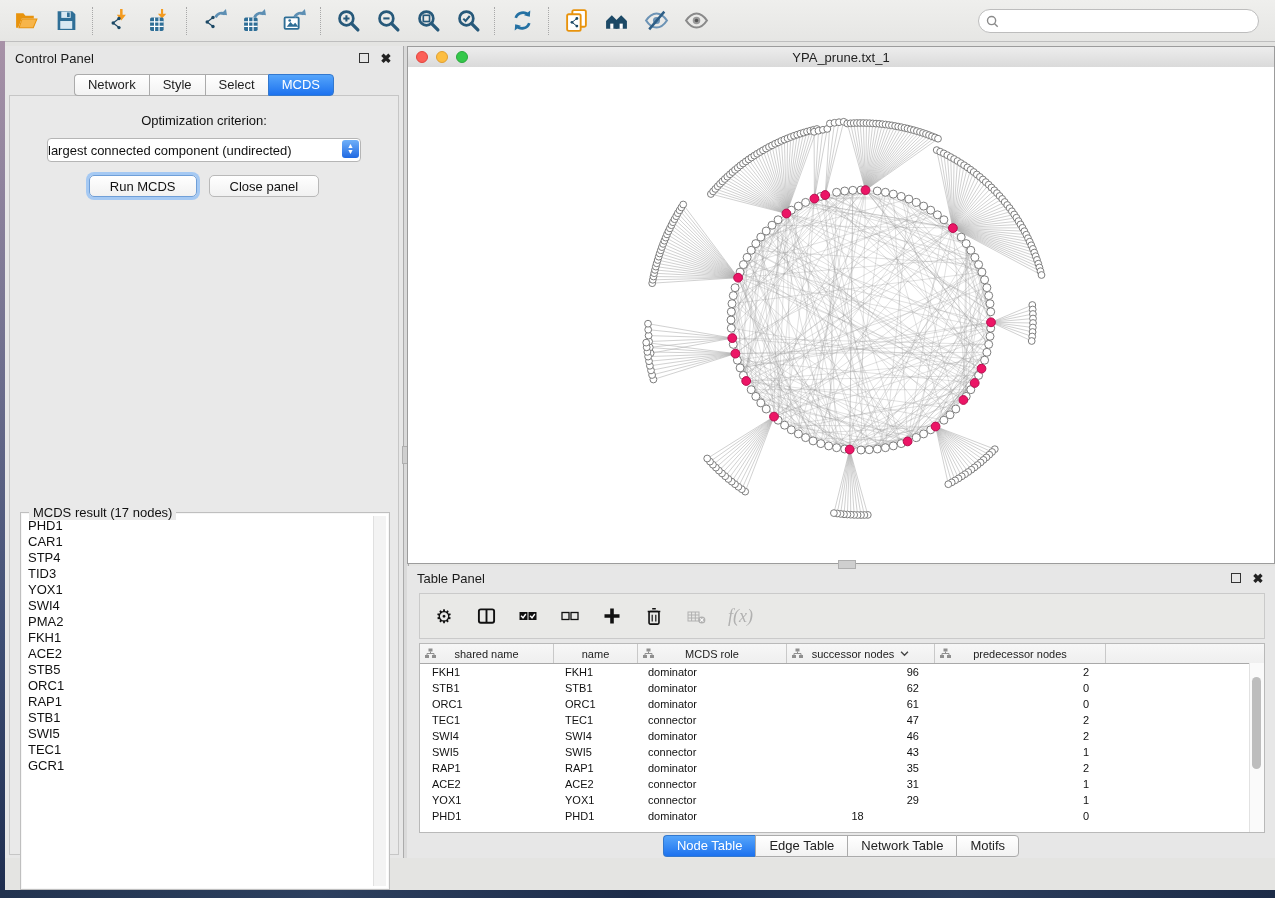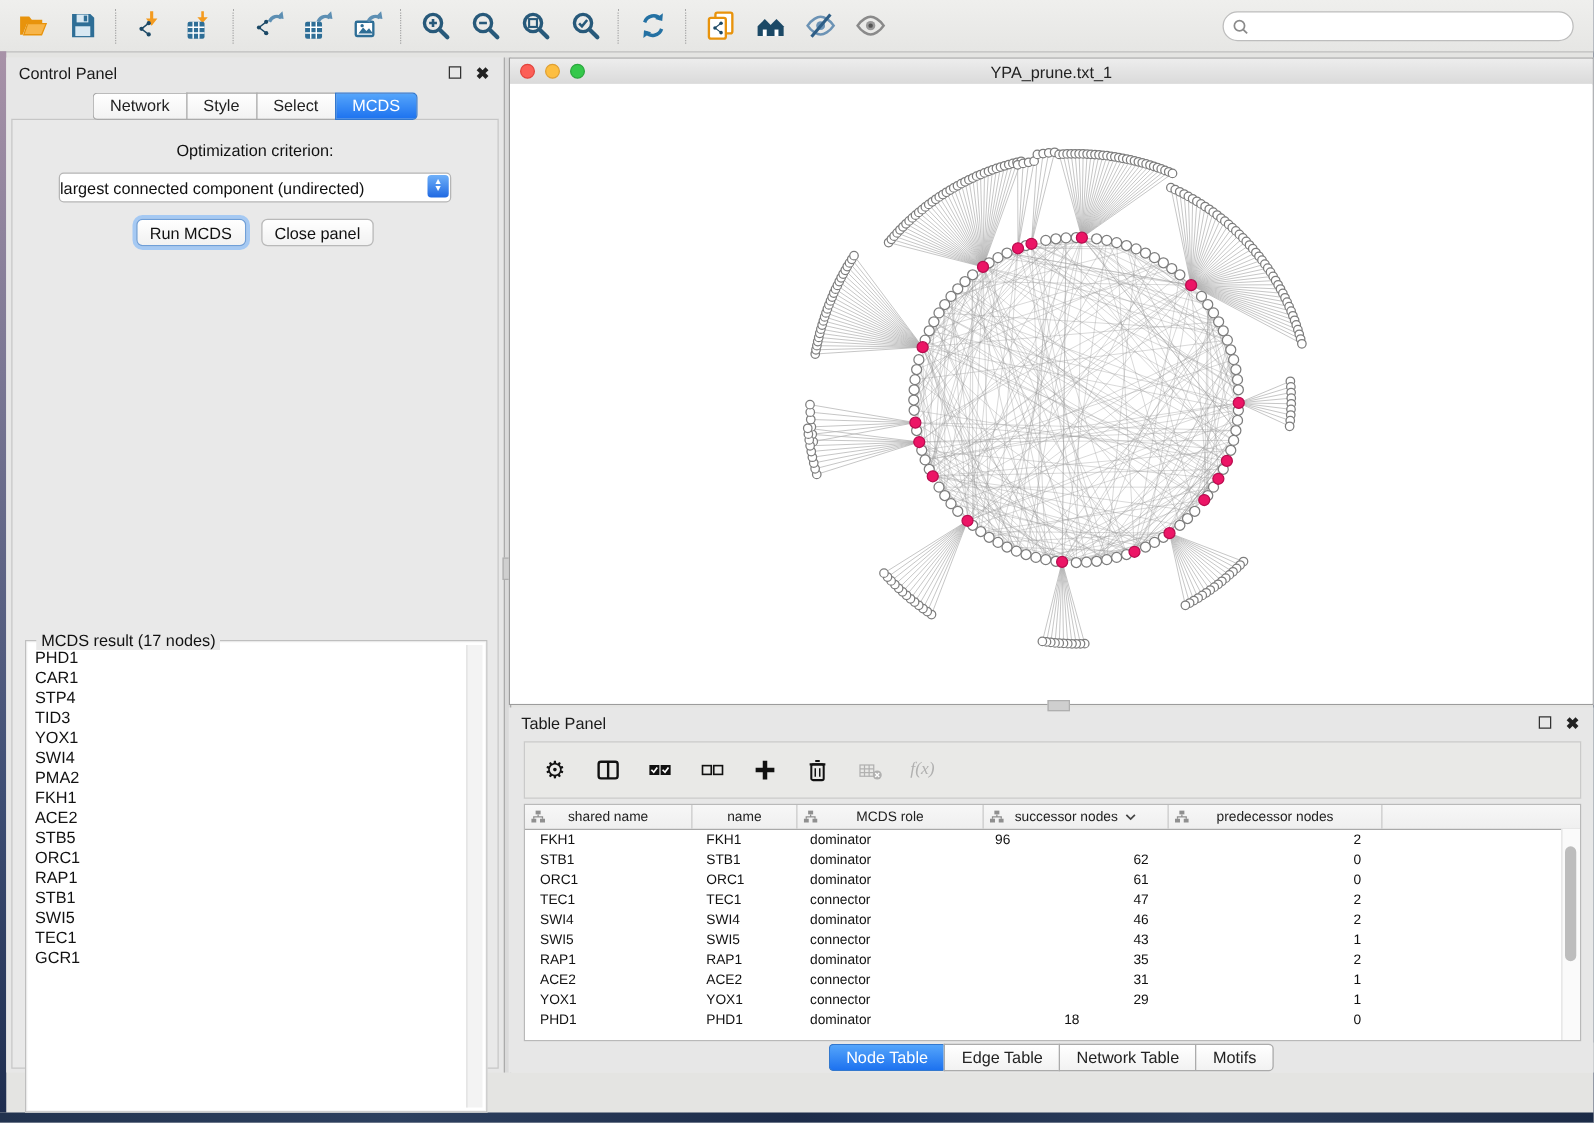--- a/index.html
+++ b/index.html
@@ -33,21 +33,21 @@
   .seg-tab:last-child{border-right:1px solid #ABABAB;border-radius:0 4px 4px 0;}
   .seg-tab.active{background:linear-gradient(#55A5FB,#1D72EF);color:#fff;border-color:#3378CE;}
   .cp-content{position:absolute;left:4px;top:49px;width:388px;height:758px;background:#E9E9E9;border:1px solid #C6C6C6;}
   .opt-label{margin-top:17px;text-align:center;font-size:13px;color:#111;}
   .dropdown{position:relative;margin:10px auto 0;width:312px;height:22px;background:#fff;border:1px solid #B5B5B5;
             border-radius:4px;display:flex;align-items:center;font-size:13px;padding-left:0;color:#111;}
   .dd-step{position:absolute;right:1px;top:1px;width:17px;height:18px;border-radius:3px;
            background:linear-gradient(#6FB0F9,#2069E2);display:flex;flex-direction:column;align-items:center;justify-content:center;}
   .dd-step span{color:#fff;font-size:7px;line-height:6px;}
   .btn-row{margin-top:13px;display:flex;justify-content:center;gap:12px;}
-  .mac-btn{height:22px;padding:0 10px;font-size:13px;background:linear-gradient(#FFFFFF,#F1F1F1);
+  .mac-btn{height:22px;padding:0 20px;font-size:13px;background:linear-gradient(#FFFFFF,#F1F1F1);
            border:1px solid #B9B9B9;border-radius:5px;color:#111;}
   .mac-btn.focused{box-shadow:0 0 0 3px #A5C9F3;border-color:#6F9FD8;}
   .result-group{position:absolute;left:10px;top:416px;width:368px;height:376px;background:#fff;
                 border:1px solid #BFBFBF;box-shadow:inset 0 0 0 1px #F6F6F6;}
   .result-legend{position:absolute;left:8px;top:-8px;background:#E9E9E9;padding:0 4px;font-size:13px;color:#111;}
   .result-list{position:absolute;left:4px;top:5px;right:18px;bottom:4px;overflow:hidden;font-size:13px;line-height:16px;color:#111;}
   .result-list div{padding-left:3px;}
   .result-scroll{position:absolute;right:3px;top:3px;width:12px;bottom:3px;background:#F3F3F3;border-left:1px solid #E0E0E0;}
   
   .v-split{position:absolute;left:403px;top:46px;width:4px;height:812px;background:#DADADA;border-left:1px solid #ABABAB;border-right:1px solid #ABABAB;}
@@ -62,21 +62,21 @@
   .tl.red{background:#FC5F57;border:1px solid #E2443D;box-sizing:border-box;}
   .tl.yellow{background:#FDBE41;border:1px solid #E0A032;box-sizing:border-box;}
   .tl.green{background:#34C84A;border:1px solid #2AA73D;box-sizing:border-box;}
   .net-title{position:absolute;left:0;right:0;text-align:center;font-size:13px;color:#222;}
   .net-canvas{position:absolute;left:0;top:20px;width:866px;height:496px;background:#fff;overflow:hidden;}
   
   .table-panel{position:absolute;left:407px;top:566px;width:868px;height:292px;background:#E7E7E7;}
   .tp-toolbar{position:absolute;left:12px;top:27px;right:10px;height:44px;background:#E9E9E7;border:1px solid #CACACA;
               display:flex;align-items:center;padding-left:14px;gap:22px;}
   .tp-ic{display:flex;align-items:center;justify-content:center;min-width:20px;height:22px;}
-  .fx{font-family:"Liberation Serif",serif;font-style:italic;font-size:14px;color:#ABABAB;}
+  .fx{font-family:"Liberation Serif",serif;font-style:italic;font-size:18px;color:#ABABAB;}
   .gear{font-size:19px;color:#111;line-height:1;}
   .tbl-wrap{position:absolute;left:12px;top:77px;right:10px;height:188px;background:#fff;border:1px solid #B9B9B9;overflow:hidden;}
   .tbl-head{display:flex;height:19px;background:linear-gradient(#F7F7F7,#EFEFEF);border-bottom:1px solid #A9A9A9;}
   .th{position:relative;border-right:1px solid #C9C9C9;font-size:11px;color:#222;display:flex;align-items:center;justify-content:center;}
   .th .tree{position:absolute;left:5px;top:4px;}
   .th .sort{margin-left:6px;}
   .tr{display:flex;height:16px;font-size:11px;color:#111;align-items:center;}
   .td{padding:0 12px;box-sizing:border-box;white-space:nowrap;overflow:hidden;}
   .tbl-scroll{position:absolute;right:0;top:19px;bottom:0;width:14px;background:#FAFAFA;border-left:1px solid #E2E2E2;}
   .tbl-thumb{position:absolute;left:2px;width:9px;border-radius:5px;background:#BDBDBD;}
@@ -754,21 +754,21 @@
             </svg>
             <span>predecessor nodes</span>
           </div>
           <div class="th" style="flex: 1 1 0%; border-right: none;"></div>
         </div>
       <div id="tbl-body">
           <div class="tr">
             <div class="td" style="width: 133px; flex: 0 0 133px; text-align: left;">FKH1</div>
             <div class="td" style="width: 83px; flex: 0 0 83px; text-align: left;">FKH1</div>
             <div class="td" style="width: 148px; flex: 0 0 148px; text-align: left;">dominator</div>
-            <div class="td" style="width: 147px; flex: 0 0 147px; text-align: left;">96</div>
+            <div class="td" style="width: 147px; flex: 0 0 147px; text-align: right;">96</div>
             <div class="td" style="width: 170px; flex: 0 0 170px; text-align: right;">2</div>
           </div>
           <div class="tr">
             <div class="td" style="width: 133px; flex: 0 0 133px; text-align: left;">STB1</div>
             <div class="td" style="width: 83px; flex: 0 0 83px; text-align: left;">STB1</div>
             <div class="td" style="width: 148px; flex: 0 0 148px; text-align: left;">dominator</div>
             <div class="td" style="width: 147px; flex: 0 0 147px; text-align: right;">62</div>
             <div class="td" style="width: 170px; flex: 0 0 170px; text-align: right;">0</div>
           </div>
           <div class="tr">

